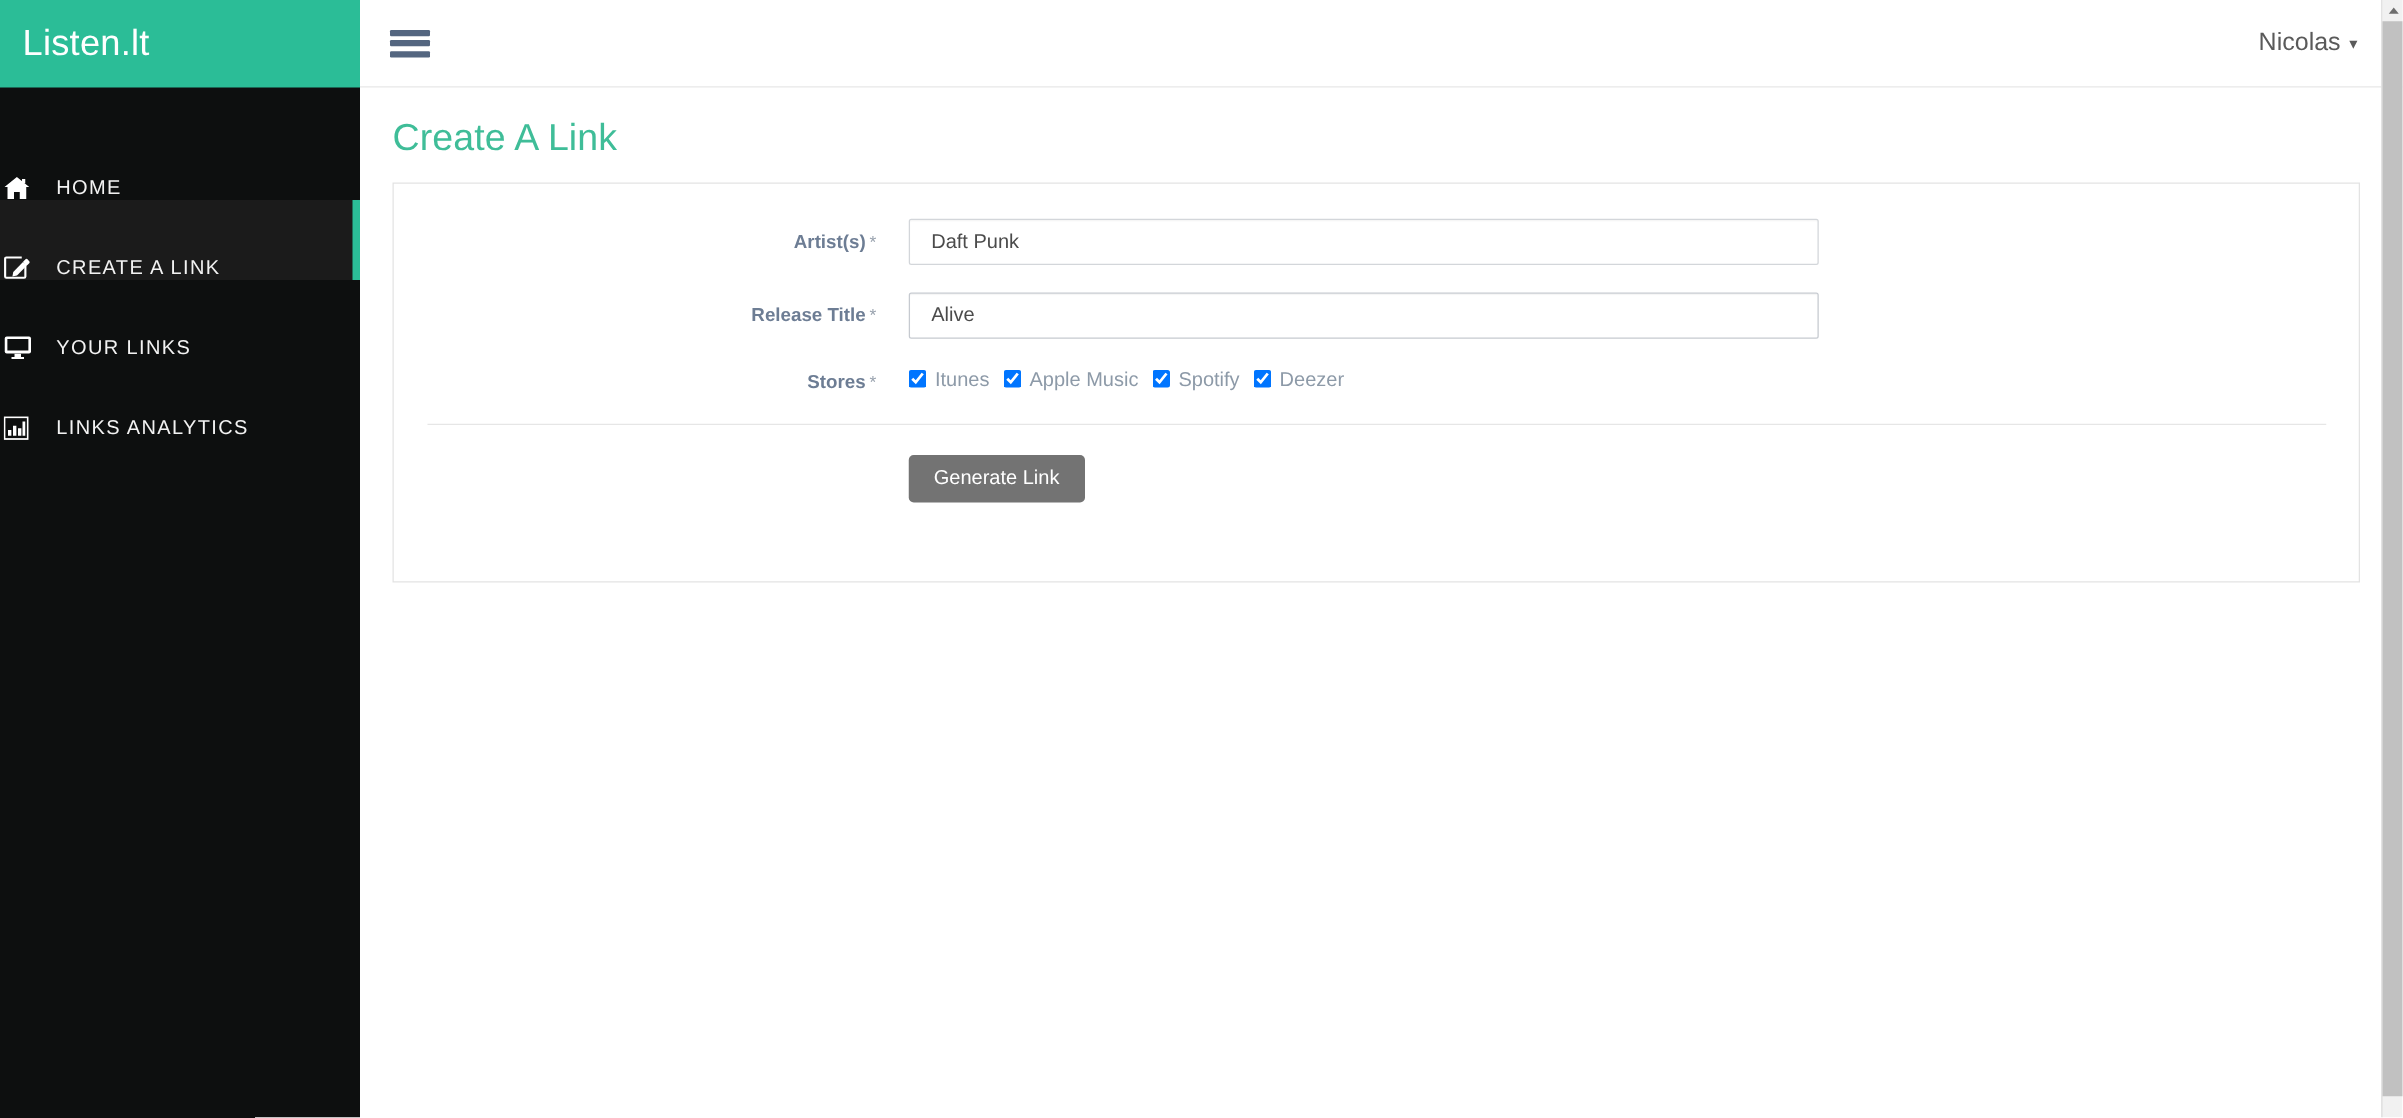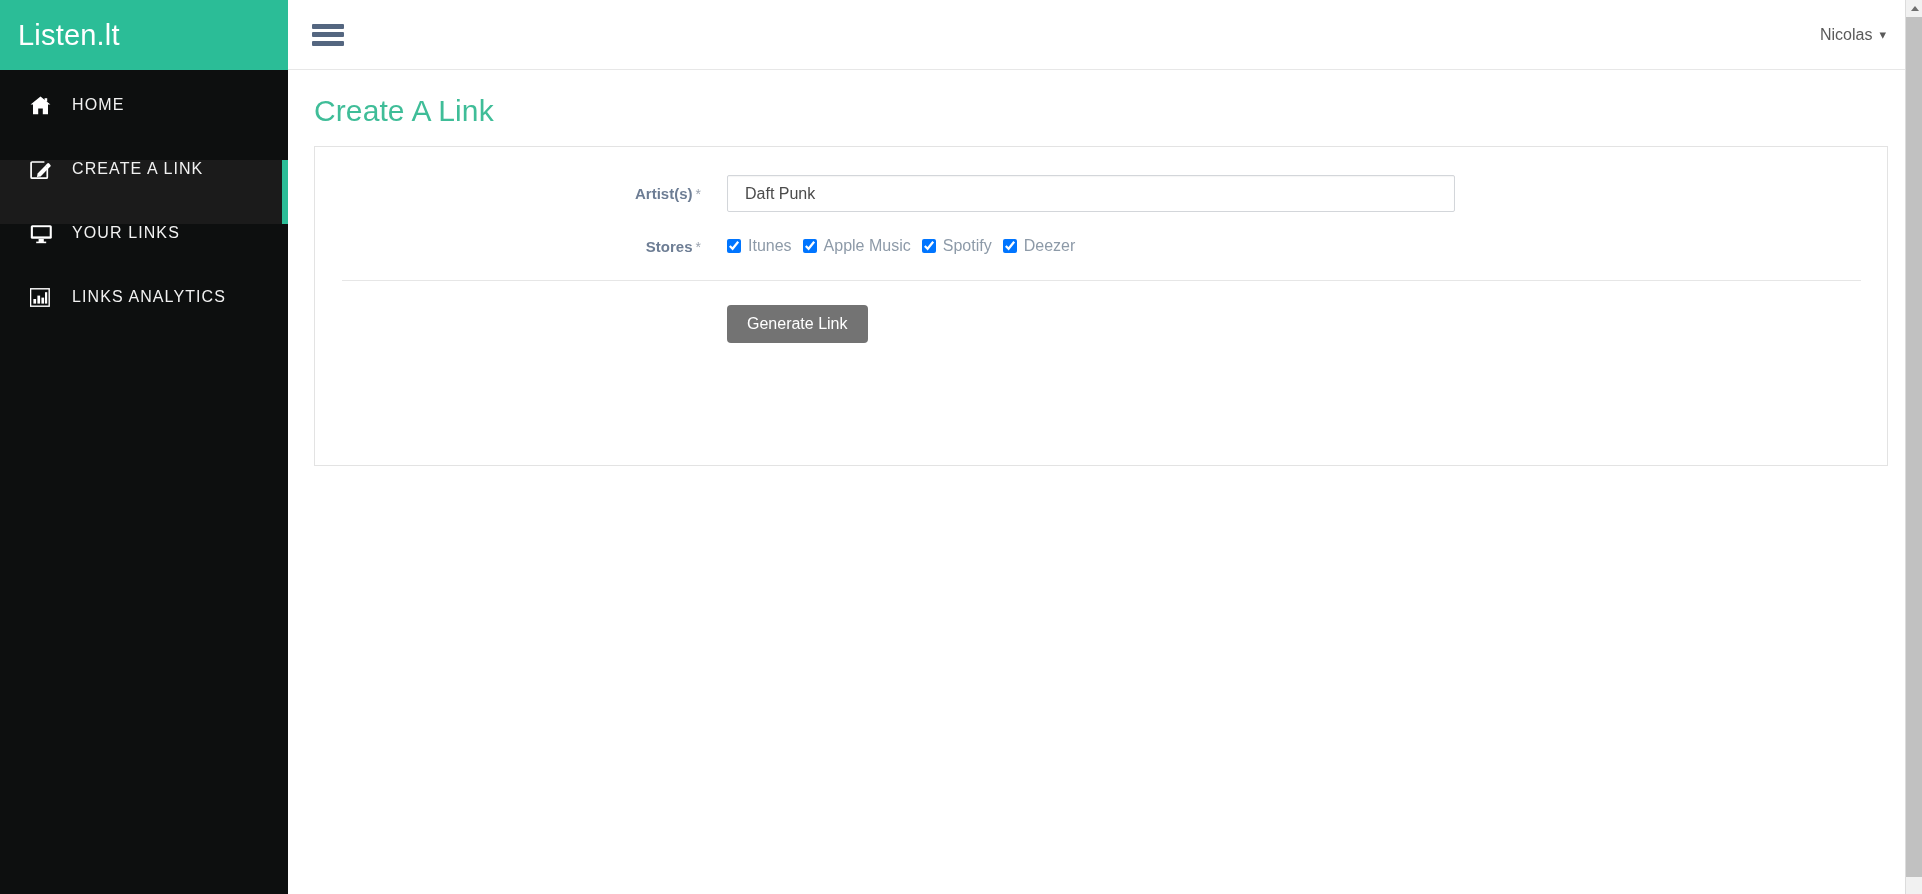--- a/index.html
+++ b/index.html
@@ -45,22 +45,22 @@
   }
 
   .nav {
     padding-top: 26px;
   }
 
   .nav-item {
     position: relative;
     height: 64px;
     display: flex;
-    align-items: flex-start;
-    padding-left: 30px;
+    align-items: flex-end;
+    padding-left: 3px;
     cursor: pointer;
     text-decoration: none;
   }
   .nav-item.active {
     background: #1b1b1b;
   }
   .nav-item.active::after {
     content: "";
     position: absolute;
     right: 0;
@@ -123,21 +123,21 @@
 
   .topbar-right {
     margin-left: auto;
     margin-right: 36px;
     display: flex;
     align-items: center;
     cursor: pointer;
   }
   .user-name {
     color: #5a5a5a;
-    font-size: 16px;
+    font-size: 20px;
   }
   .caret {
     margin-left: 7px;
     color: #5a5a5a;
     font-size: 13px;
     line-height: 1;
   }
 
   
   .content {
@@ -206,21 +206,20 @@
     border-color: #c6cad0;
   }
 
   .stores-group {
     display: flex;
     align-items: center;
     height: 24px;
   }
   .store-item {
     display: flex;
-    align-items: center;
     margin-right: 11px;
   }
   .store-item input[type="checkbox"] {
     width: 14px;
     height: 14px;
     margin: 0 7px 0 0;
     cursor: pointer;
   }
   .store-label {
     font-size: 16px;
@@ -376,20 +375,26 @@
 
       <form>
 
         <div class="form-row">
           <label class="form-label">
             <span>Artist(s)</span><span class="req">*</span>
           </label>
           <input class="form-control" type="text" value="Daft Punk" style="">
         </div>
 
+        <div class="form-row">
+          <label class="form-label">
+            <span>Release Title</span><span class="req">*</span>
+          </label>
+          <input class="form-control focused" type="text" autofocus="" value="Alive" style="">
+        </div>
 
         <div class="form-row">
           <label class="form-label">
             <span>Stores</span><span class="req">*</span>
           </label>
           <div class="stores-group">
 
             <span class="store-item">
               <input type="checkbox" checked="" style="">
               <span class="store-label">Itunes</span>

